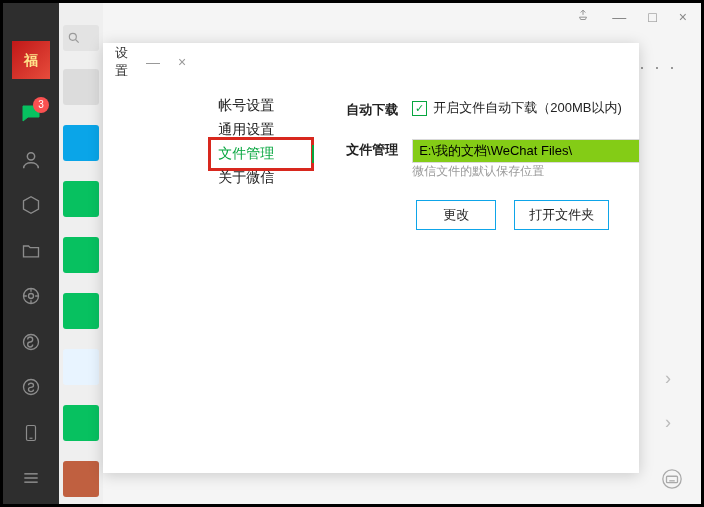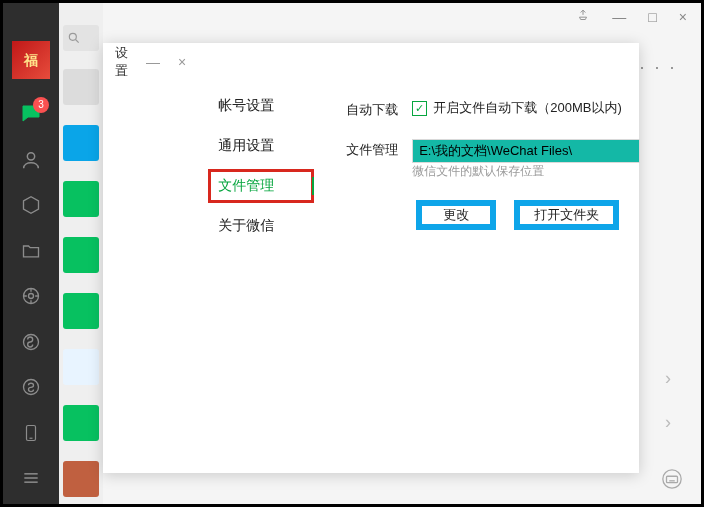--- a/index.html
+++ b/index.html
@@ -73,53 +73,53 @@
   }
   .dlg-titlebar {
     height: 38px; display:flex; align-items:center; padding: 0 12px;
     font-size: 13px; color:#333;
   }
   .dlg-title { flex:1; }
   .dlg-ctrl { color:#999; font-size:14px; margin-left:18px; cursor:pointer; }
   .dlg-body { flex:1; display:flex; }
   .dlg-tabs {
     width: 110px; padding-top: 52px; padding-left: 16px;
-    display:flex; flex-direction:column; gap:18px;
+    display:flex; flex-direction:column; gap:2px;
   }
   .dlg-tab {
     font-size: 14px; color:#222; cursor:pointer; position:relative;
     padding: 2px 4px;
   }
   .dlg-tab.active { color:#07a63f; }
   .dlg-tab.active::after {
     content:""; position:absolute; right:-6px; top:2px; bottom:2px;
     width:2px; background:#07a63f;
   }
   .dlg-tab.highlight-box {
     outline: 3px solid #d8281e; outline-offset: 3px;
   }
   .dlg-content {
     flex:1; padding: 56px 24px 0 20px; font-size:13px; color:#222;
   }
   .row { display:flex; align-items:flex-start; margin-bottom: 20px; }
-  .row-label { width:70px; text-align:right; margin-right:14px; color:#222; padding-top:2px; }
+  .row-label { width:70px; text-align:right; margin-right:14px; color:#222; padding-top:2px;font-weight:bold; }
   .row-body { flex:1; }
   .chk { display:flex; align-items:center; gap:6px; }
   .chk-box {
     width:15px; height:15px; border:1px solid #07a63f; display:flex;
     align-items:center; justify-content:center; color:#07a63f; font-size:11px;
   }
   .path-input {
     width: 228px; height: 24px; border:1px solid #d9d9d9; padding:2px 6px;
-    font-size:13px; background:#14b8a6;
+    font-size:13px; background:#84cc16;
   }
   .hint { color:#9a9a9a; font-size:12px; }
   .btn-row { display:flex; gap:18px; margin-top:20px; margin-left:4px; }
   .btn {
-    min-width:80px; height:30px; border:6px solid #0ea5e9; background:#fff;
+    min-width:80px; height:30px; border:1px solid #0ea5e9; background:#fff;
     font-size:13px; cursor:pointer; display:flex; align-items:center; justify-content:center;
     padding: 0 14px;
   }
 
   svg { display:block; }
 </style>
 </head>
 <body>
 
 <div class="left-rail">

